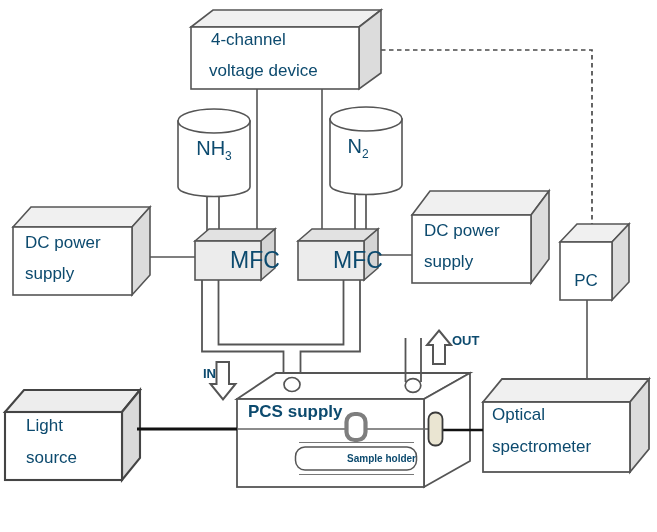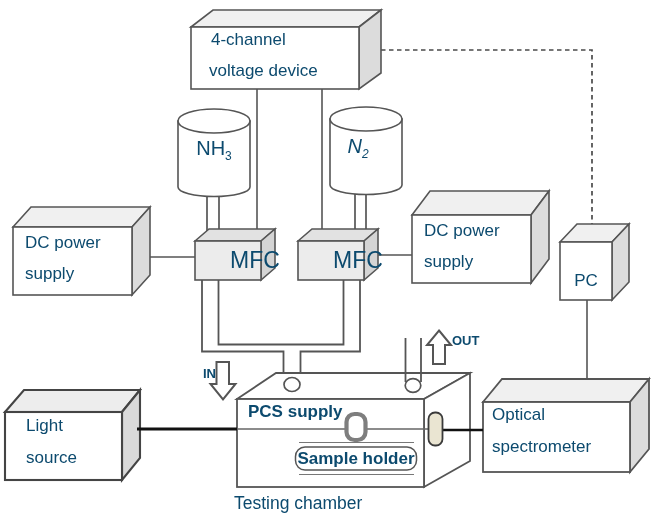--- a/index.html
+++ b/index.html
@@ -17,21 +17,21 @@
     color:#0c4a6e;
     font-size:17px;
     line-height:1.05;
     white-space:nowrap;
   }
   .center{text-align:center;}
   .bold{font-weight:bold;}
   .fs20{font-size:20px;}
   .fs18{font-size:23px;margin-left:27px;}
   .fs16{font-size:13px;}
-  .fs15{font-size:17px;}
+  .fs15{font-size:10px;text-align:right;}
   .sub{font-size:0.6em;}
 </style>
 </head>
 <body>
 
 <div id="canvas">
 
 <svg id="diagram-svg" width="657" height="532" viewBox="0 0 657 532">
 
   <g stroke="#555" stroke-width="1.6" fill="none">
@@ -152,39 +152,38 @@
     <path d="M299,474.5 H414" stroke="#777" stroke-width="1.2" fill="none"></path>
   </g>
   <rect x="346.5" y="414" width="19" height="26" rx="8" fill="#ffffff" stroke="#7e7e7e" stroke-width="4.2"></rect>
   <rect x="428.5" y="412.5" width="14" height="33" rx="6.5" fill="#eae5d2" stroke="#3a3a3a" stroke-width="1.8"></rect>
 </svg>
 
   <div class="lbl" style="left:211px;top:31px;">4-channel</div>
   <div class="lbl" style="left:209px;top:62px;">voltage device</div>
 
   <div class="lbl center fs20" style="left:178px;top:138px;width:72px;"><span>NH</span><sub class="sub">3</sub></div>
-  <div class="lbl center fs20" style="left:330px;top:136px;width:56px;font-style:italic;"><span>N</span><sub class="sub">2</sub></div>
+  <div class="lbl center fs20" style="left:330px;top:136px;width:56px;"><span>N</span><sub class="sub">2</sub></div>
 
   <div class="lbl" style="left:25px;top:234px;">DC power</div>
   <div class="lbl" style="left:25px;top:265px;">supply</div>
 
   <div class="lbl" style="left:424px;top:222px;">DC power</div>
   <div class="lbl" style="left:424px;top:253px;">supply</div>
 
   <div class="lbl center fs18" style="left:195px;top:241px;width:66px;height:39px;line-height:39px;">MFC</div>
   <div class="lbl center fs18" style="left:298px;top:241px;width:66px;height:39px;line-height:39px;">MFC</div>
 
   <div class="lbl center" style="left:560px;top:252px;width:52px;height:58px;line-height:58px;">PC</div>
 
   <div class="lbl bold fs16" style="left:203px;top:367px;">IN</div>
   <div class="lbl bold fs16" style="left:452px;top:334px;">OUT</div>
 
   <div class="lbl" style="left:26px;top:417px;">Light</div>
   <div class="lbl" style="left:26px;top:449px;text-align:right;">source</div>
 
   <div class="lbl bold" style="left:248px;top:403px;">PCS supply</div>
   <div class="lbl bold center fs15" style="left:296px;top:447px;width:120px;height:23px;line-height:23px;">Sample holder</div>
-  <div class="lbl" style="left:234px;top:494px;font-size:17.5px;">Testing chamber</div>
 
   <div class="lbl" style="left:492px;top:406px;">Optical</div>
   <div class="lbl" style="left:492px;top:438px;">spectrometer</div>
 
 </div>
 
 </body></html>

